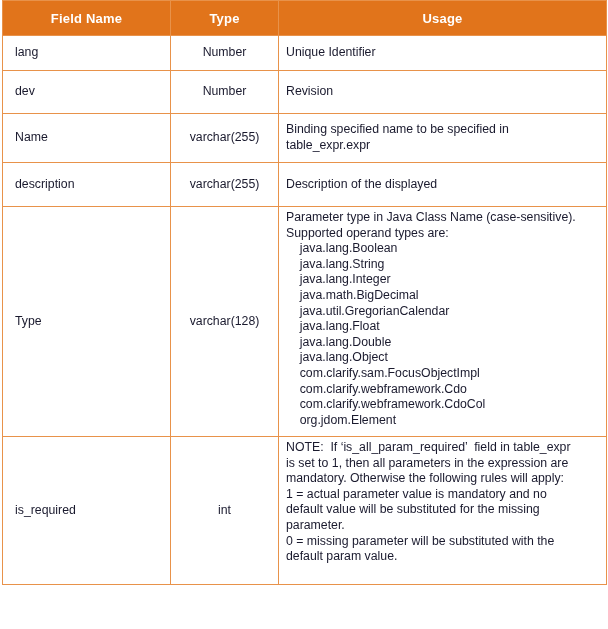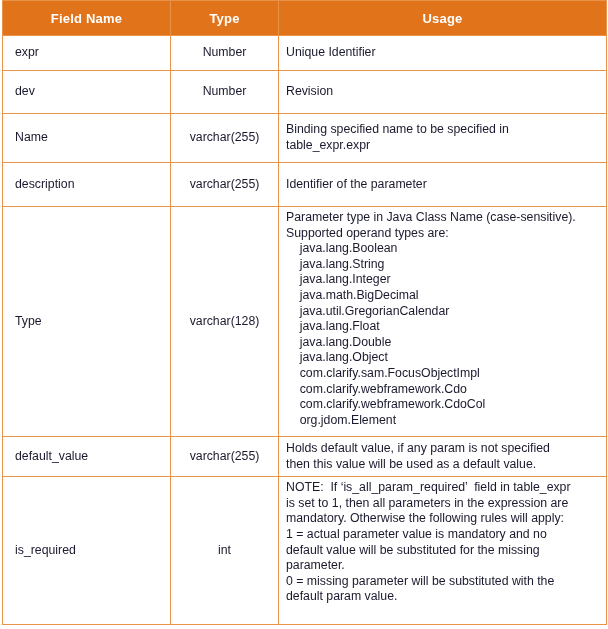--- a/index.html
+++ b/index.html
@@ -104,21 +104,21 @@
     </colgroup>
     <thead>
       <tr>
         <th>Field Name</th>
         <th>Type</th>
         <th>Usage</th>
       </tr>
     </thead>
     <tbody>
       <tr class="r-objid">
-        <td class="field-cell">expr</td>
+        <td class="field-cell">lang</td>
         <td class="type-cell">Number</td>
         <td class="usage-cell">
             <span class="usage-block">Unique Identifier</span>
           </td>
       </tr>
       <tr class="r-dev">
         <td class="field-cell">dev</td>
         <td class="type-cell">Number</td>
         <td class="usage-cell">
             <span class="usage-block">Revision</span>
@@ -129,21 +129,21 @@
         <td class="type-cell">varchar(255)</td>
         <td class="usage-cell">
             <span class="usage-block">Binding specified name to be specified in
 table_expr.expr</span>
           </td>
       </tr>
       <tr class="r-description">
         <td class="field-cell">description</td>
         <td class="type-cell">varchar(255)</td>
         <td class="usage-cell">
-            <span class="usage-block">Identifier of the parameter</span>
+            <span class="usage-block">Description of the displayed</span>
           </td>
       </tr>
       <tr class="r-type">
         <td class="field-cell">Type</td>
         <td class="type-cell">varchar(128)</td>
         <td class="usage-cell">
             <span class="type-usage">Parameter type in Java Class Name (case-sensitive).
 Supported operand types are:
     java.lang.Boolean
     java.lang.String
@@ -152,28 +152,20 @@
     java.util.GregorianCalendar
     java.lang.Float
     java.lang.Double
     java.lang.Object
     com.clarify.sam.FocusObjectImpl
     com.clarify.webframework.Cdo
     com.clarify.webframework.CdoCol
     org.jdom.Element</span>
           </td>
       </tr>
-      <tr class="r-default">
-        <td class="field-cell">default_value</td>
-        <td class="type-cell">varchar(255)</td>
-        <td class="usage-cell">
-            <span class="usage-block">Holds default value, if any param is not specified
-then this value will be used as a default value.</span>
-          </td>
-      </tr>
       <tr class="r-isrequired">
         <td class="field-cell">is_required</td>
         <td class="type-cell">int</td>
         <td class="usage-cell">
             <span class="type-usage">NOTE:  If ‘is_all_param_required’  field in table_expr
 is set to 1, then all parameters in the expression are
 mandatory. Otherwise the following rules will apply:
 1 = actual parameter value is mandatory and no
 default value will be substituted for the missing
 parameter.

